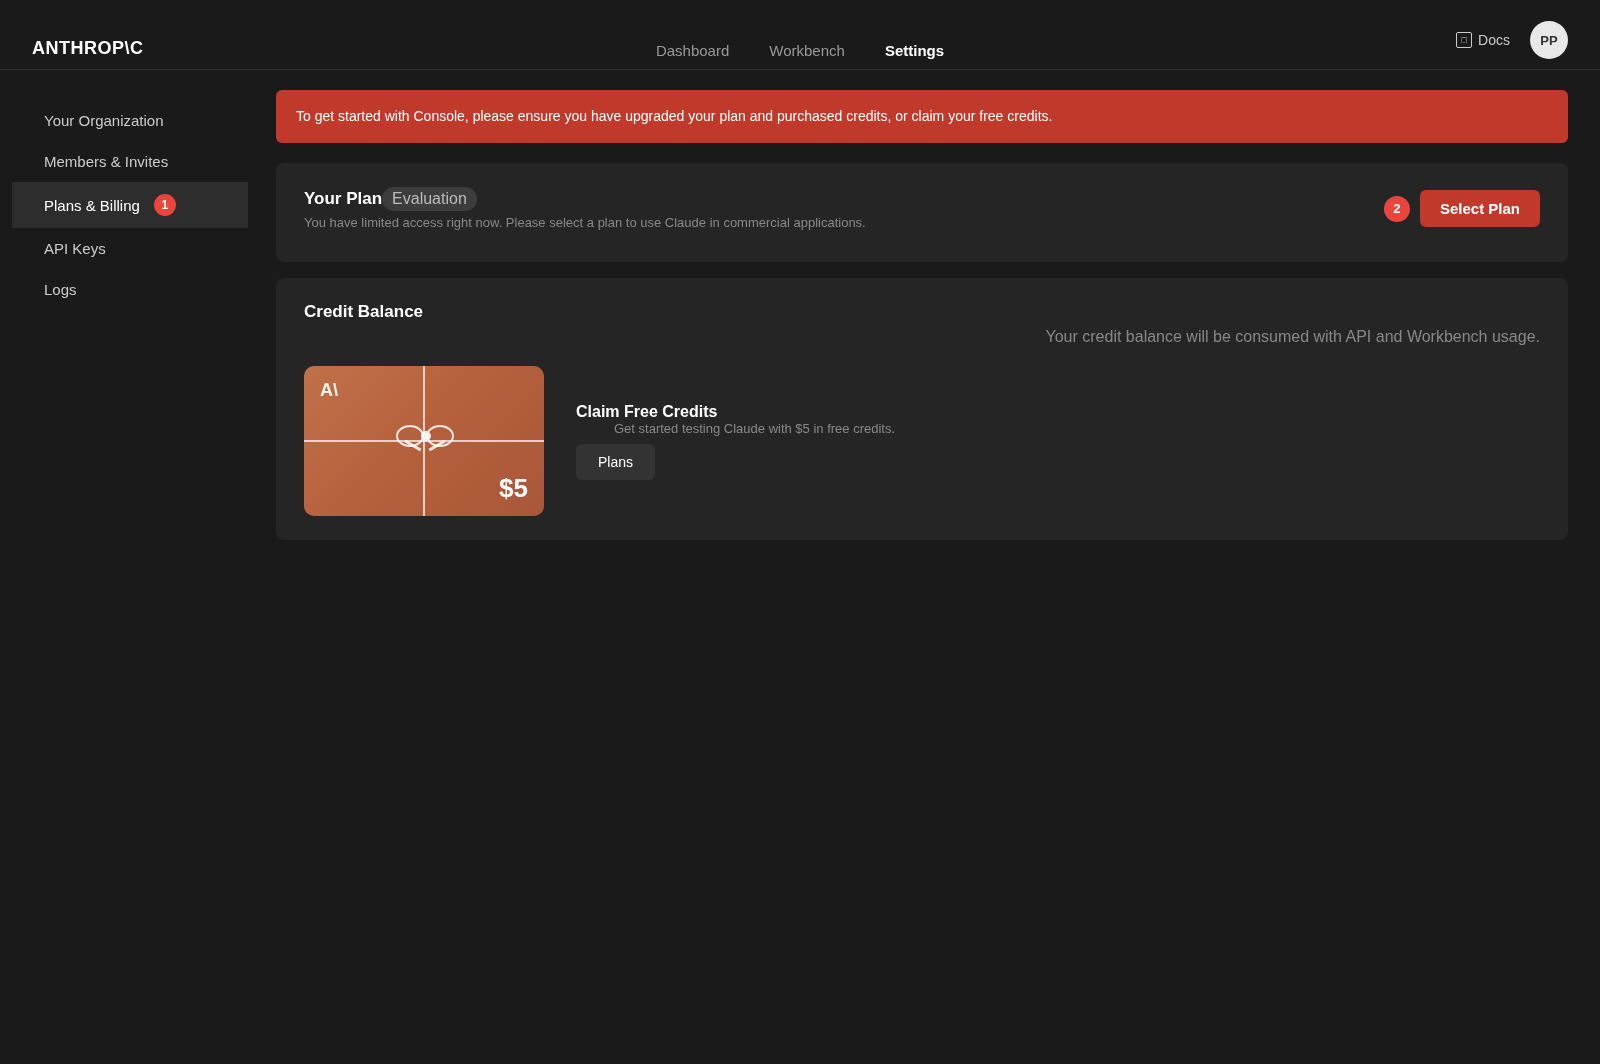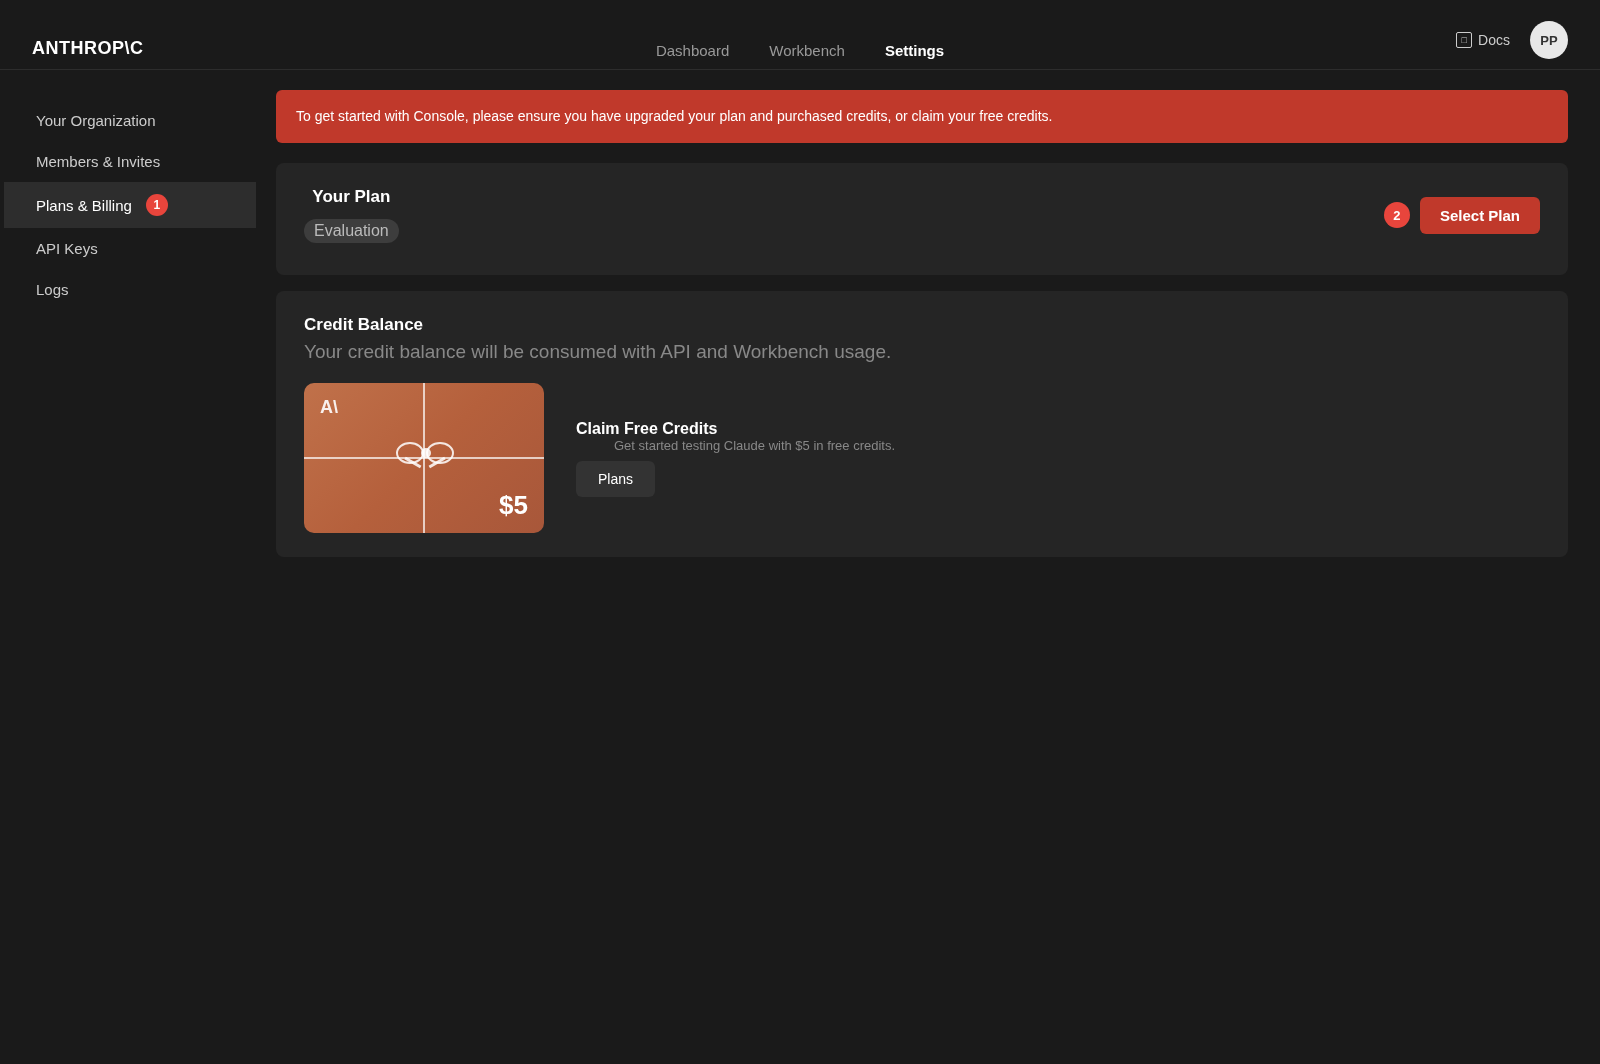--- a/index.html
+++ b/index.html
@@ -97,21 +97,21 @@
     
     .main-layout {
       display: flex;
       flex: 1;
       padding: 20px 0;
     }
 
     
     .sidebar {
       width: 260px;
-      padding: 10px 4px;
+      padding: 10px 12px;
       flex-shrink: 0;
     }
 
     .sidebar-item {
       padding: 12px 32px;
       font-size: 15px;
       color: #cccccc;
       cursor: pointer;
       border-radius: 0;
       display: flex;
@@ -167,22 +167,21 @@
     .plan-header {
       display: flex;
       align-items: center;
       justify-content: space-between;
       margin-bottom: 8px;
     }
 
     .plan-title-row {
       display: flex;
       align-items: center;
-      gap: 12px;
-      flex-direction: column;
+      gap: 0;
     }
 
     .plan-title {
       font-size: 17px;
       font-weight: 600;
       color: #ffffff;
     }
 
     .plan-badge {
       background: #3d3d3d;
@@ -230,23 +229,24 @@
 
     
     .credit-title {
       font-size: 17px;
       font-weight: 600;
       color: #ffffff;
       margin-bottom: 6px;
     }
 
     .credit-description {
-      font-size: 19px;
+      font-size: 16px;
       color: #888;
       margin-bottom: 20px;
+      text-align: right;
     }
 
     .credit-content {
       display: flex;
       align-items: center;
       gap: 32px;
     }
 
     
     .gift-card {
@@ -437,20 +437,21 @@
       <span>To get started with Console, please ensure you have upgraded your plan and purchased credits, or claim your free credits.</span>
     </div>
 
     <div class="card">
       <div class="plan-header">
         <div>
           <div class="plan-title-row">
             <span class="plan-title">Your Plan</span>
             <span class="plan-badge">Evaluation</span>
           </div>
+          <p class="plan-description">You have limited access right now. Please select a plan to use Claude in commercial applications.</p>
         </div>
         <div class="select-plan-btn-wrapper">
           <div class="select-plan-badge">2</div>
           <button class="select-plan-btn">Select Plan</button>
         </div>
       </div>
     </div>
 
     <div class="card">
       <h2 class="credit-title">Credit Balance</h2>

